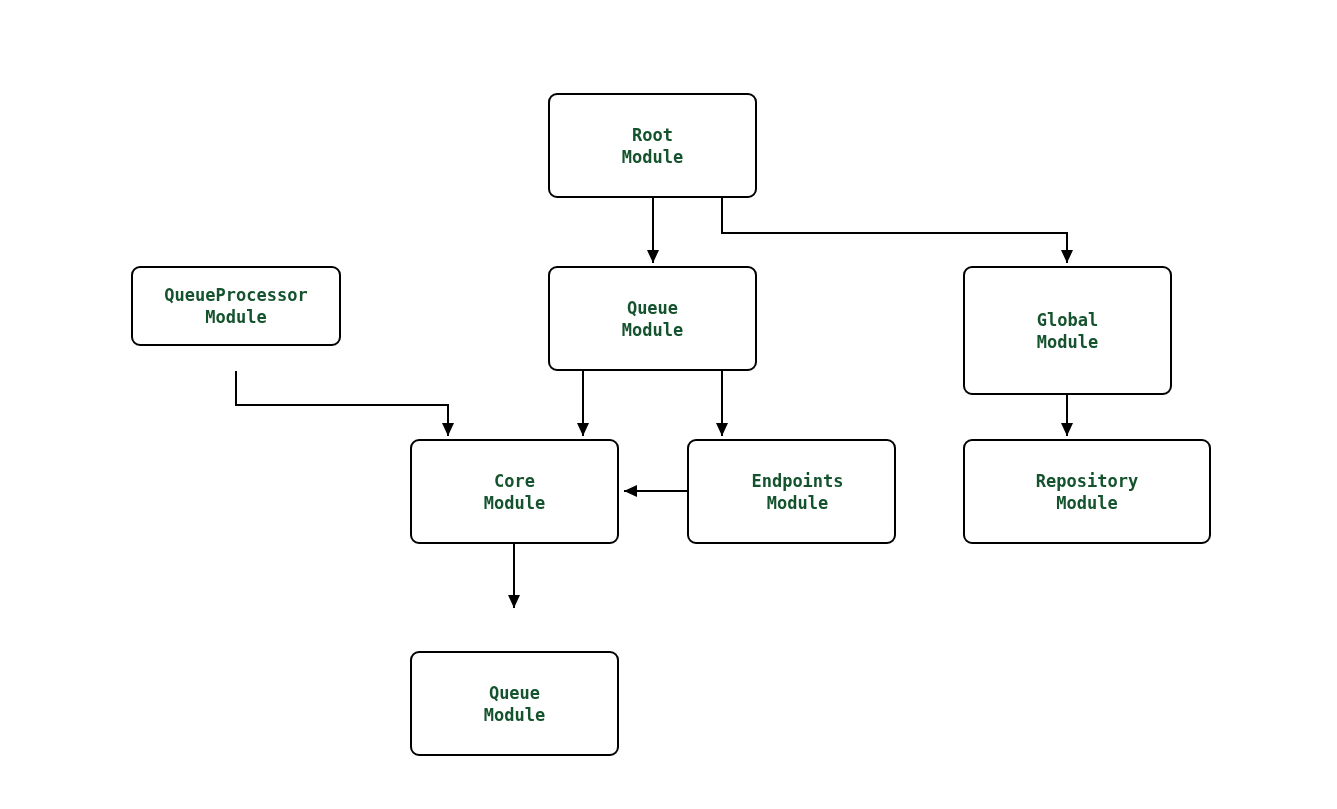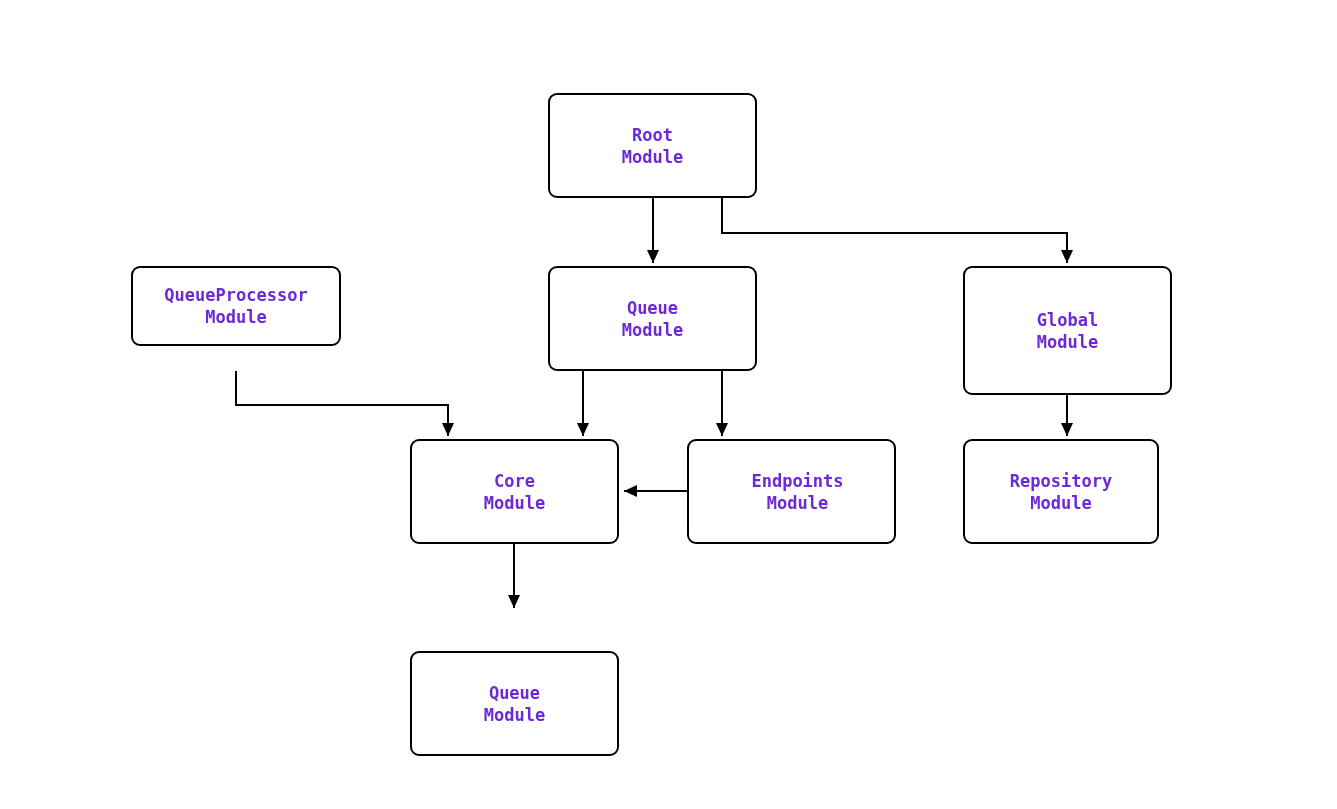--- a/index.html
+++ b/index.html
@@ -25,21 +25,21 @@
     border-radius: 9px;
     display: flex;
     align-items: center;
     justify-content: center;
     text-align: center;
   }
   .node .label {
     font-weight: bold;
     font-size: 17px;
     line-height: 22px;
-    color: #6d28d9;
+    color: #14532d;
     white-space: pre-line;
   }
 </style>
 </head>
 <body>
 
 <div class="canvas">
 
   <svg class="edges" width="1337" height="809" viewBox="0 0 1337 809" xmlns="http://www.w3.org/2000/svg">
     <defs>
@@ -82,21 +82,21 @@
   <div class="node" style="left:410px; top:439px; width:209px; height:105px;">
     <div class="label">Core
 Module</div>
   </div>
 
   <div class="node" style="left:687px; top:439px; width:209px; height:105px;padding-left:12px;">
     <div class="label">Endpoints
 Module</div>
   </div>
 
-  <div class="node" style="left:963px; top:439px; width:196px; height:105px;">
+  <div class="node" style="left:963px; top:439px; width:248px; height:105px;">
     <div class="label">Repository
 Module</div>
   </div>
 
   <div class="node" style="left:410px; top:611px; width:209px; height:105px;margin-top:40px;">
     <div class="label">Queue
 Module</div>
   </div>
 
 </div>

